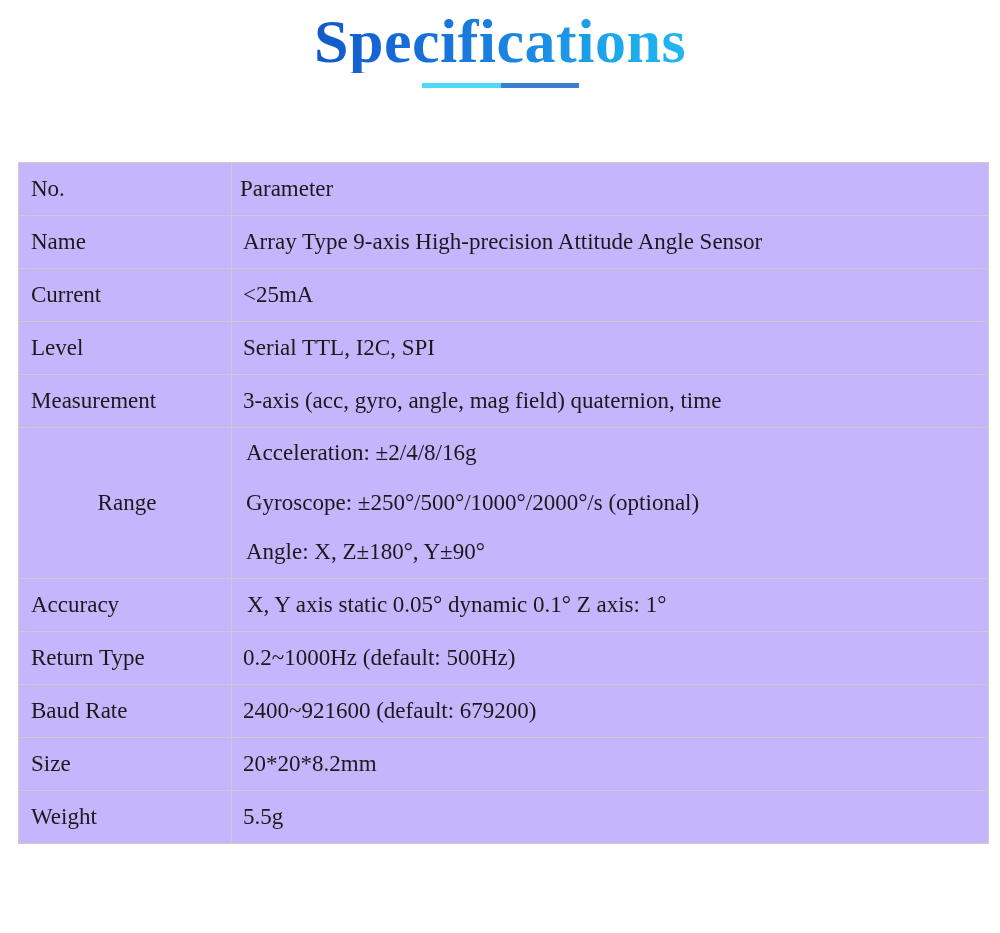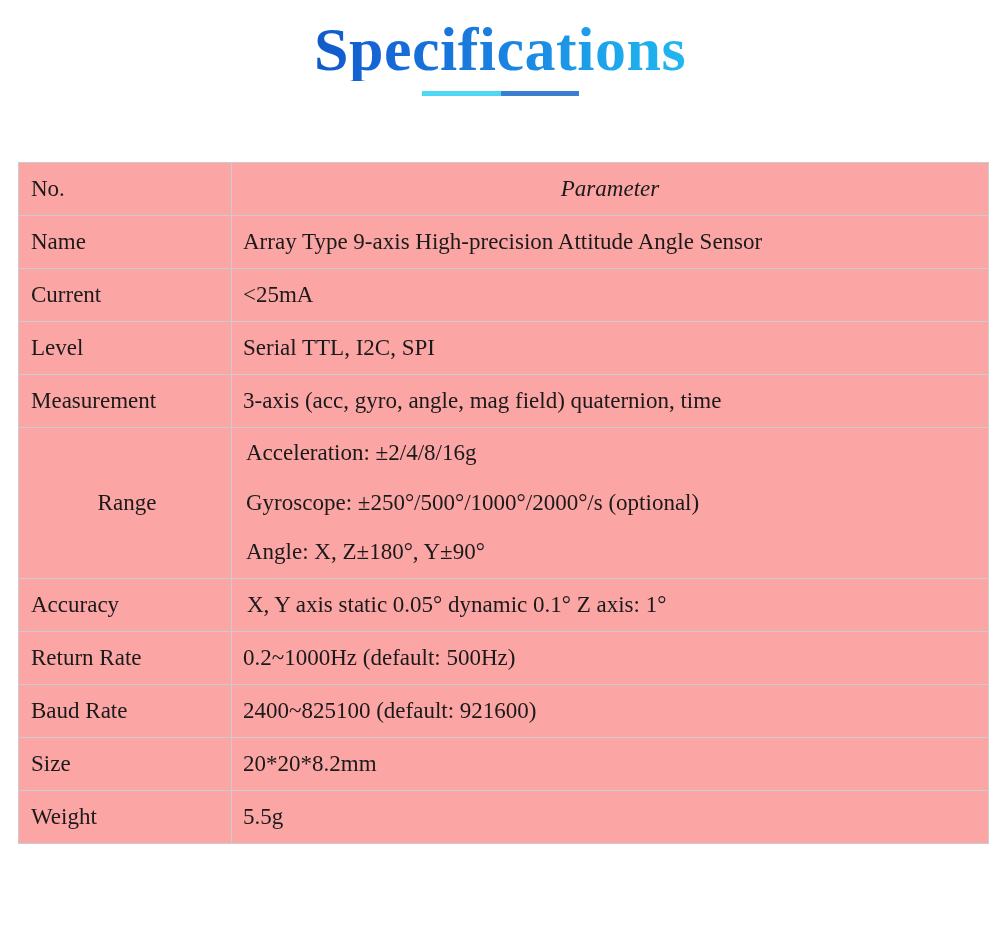--- a/index.html
+++ b/index.html
@@ -18,21 +18,21 @@
   .page {
     position: relative;
     width: 1000px;
     height: 933px;
     box-sizing: border-box;
   }
 
   
   .header {
     width: 100%;
-    padding-top: 18px;
+    padding-top: 10px;
     text-align: center;
   }
 
   .page-title {
     display: inline-block;
     margin: 0;
     font-family: "Liberation Serif", "DejaVu Serif", serif;
     font-weight: bold;
     font-size: 62px;
     line-height: 1.02;
@@ -73,42 +73,41 @@
     table-layout: fixed;
     background: #ffffff;
   }
 
   table.spec-table td {
     border: 1px solid #cccccc;
     color: #1a1a1a;
     font-size: 23px;
     line-height: 1.25;
     vertical-align: middle;
-    background: #fca5a5;
+    background: #c4b5fd;
   }
 
   col.col-label { width: 213px; }
   col.col-value { width: 757px; }
 
   td.cell-label {
     padding: 0 8px 0 12px;
     height: 52px;
   }
 
   td.cell-value {
     padding: 0 8px 0 11px;
     height: 52px;
   }
 
   
   tr.row-header td.cell-label { }
   tr.row-header td.cell-value {
-    text-align: center;
+    text-align: left;
     padding-left: 8px;
-    font-style: italic;
   }
 
   
   tr.row-range td.cell-label { height: 150px; text-align: center; }
   tr.row-range td.cell-value {
     height: 150px;
     padding-left: 14px;
     padding-top: 0;
     padding-bottom: 0;
   }
@@ -182,27 +181,27 @@
             </div>
           </td>
         </tr>
 
         <tr class="row-accuracy">
           <td class="cell-label">Accuracy</td>
           <td class="cell-value">X, Y axis static 0.05° dynamic 0.1° Z axis: 1°</td>
         </tr>
 
         <tr>
-          <td class="cell-label">Return Rate</td>
+          <td class="cell-label">Return Type</td>
           <td class="cell-value">0.2~1000Hz (default: 500Hz)</td>
         </tr>
 
         <tr>
           <td class="cell-label">Baud Rate</td>
-          <td class="cell-value">2400~825100 (default: 921600)</td>
+          <td class="cell-value">2400~921600 (default: 679200)</td>
         </tr>
 
         <tr>
           <td class="cell-label">Size</td>
           <td class="cell-value">20*20*8.2mm</td>
         </tr>
 
         <tr>
           <td class="cell-label">Weight</td>
           <td class="cell-value">5.5g</td>

